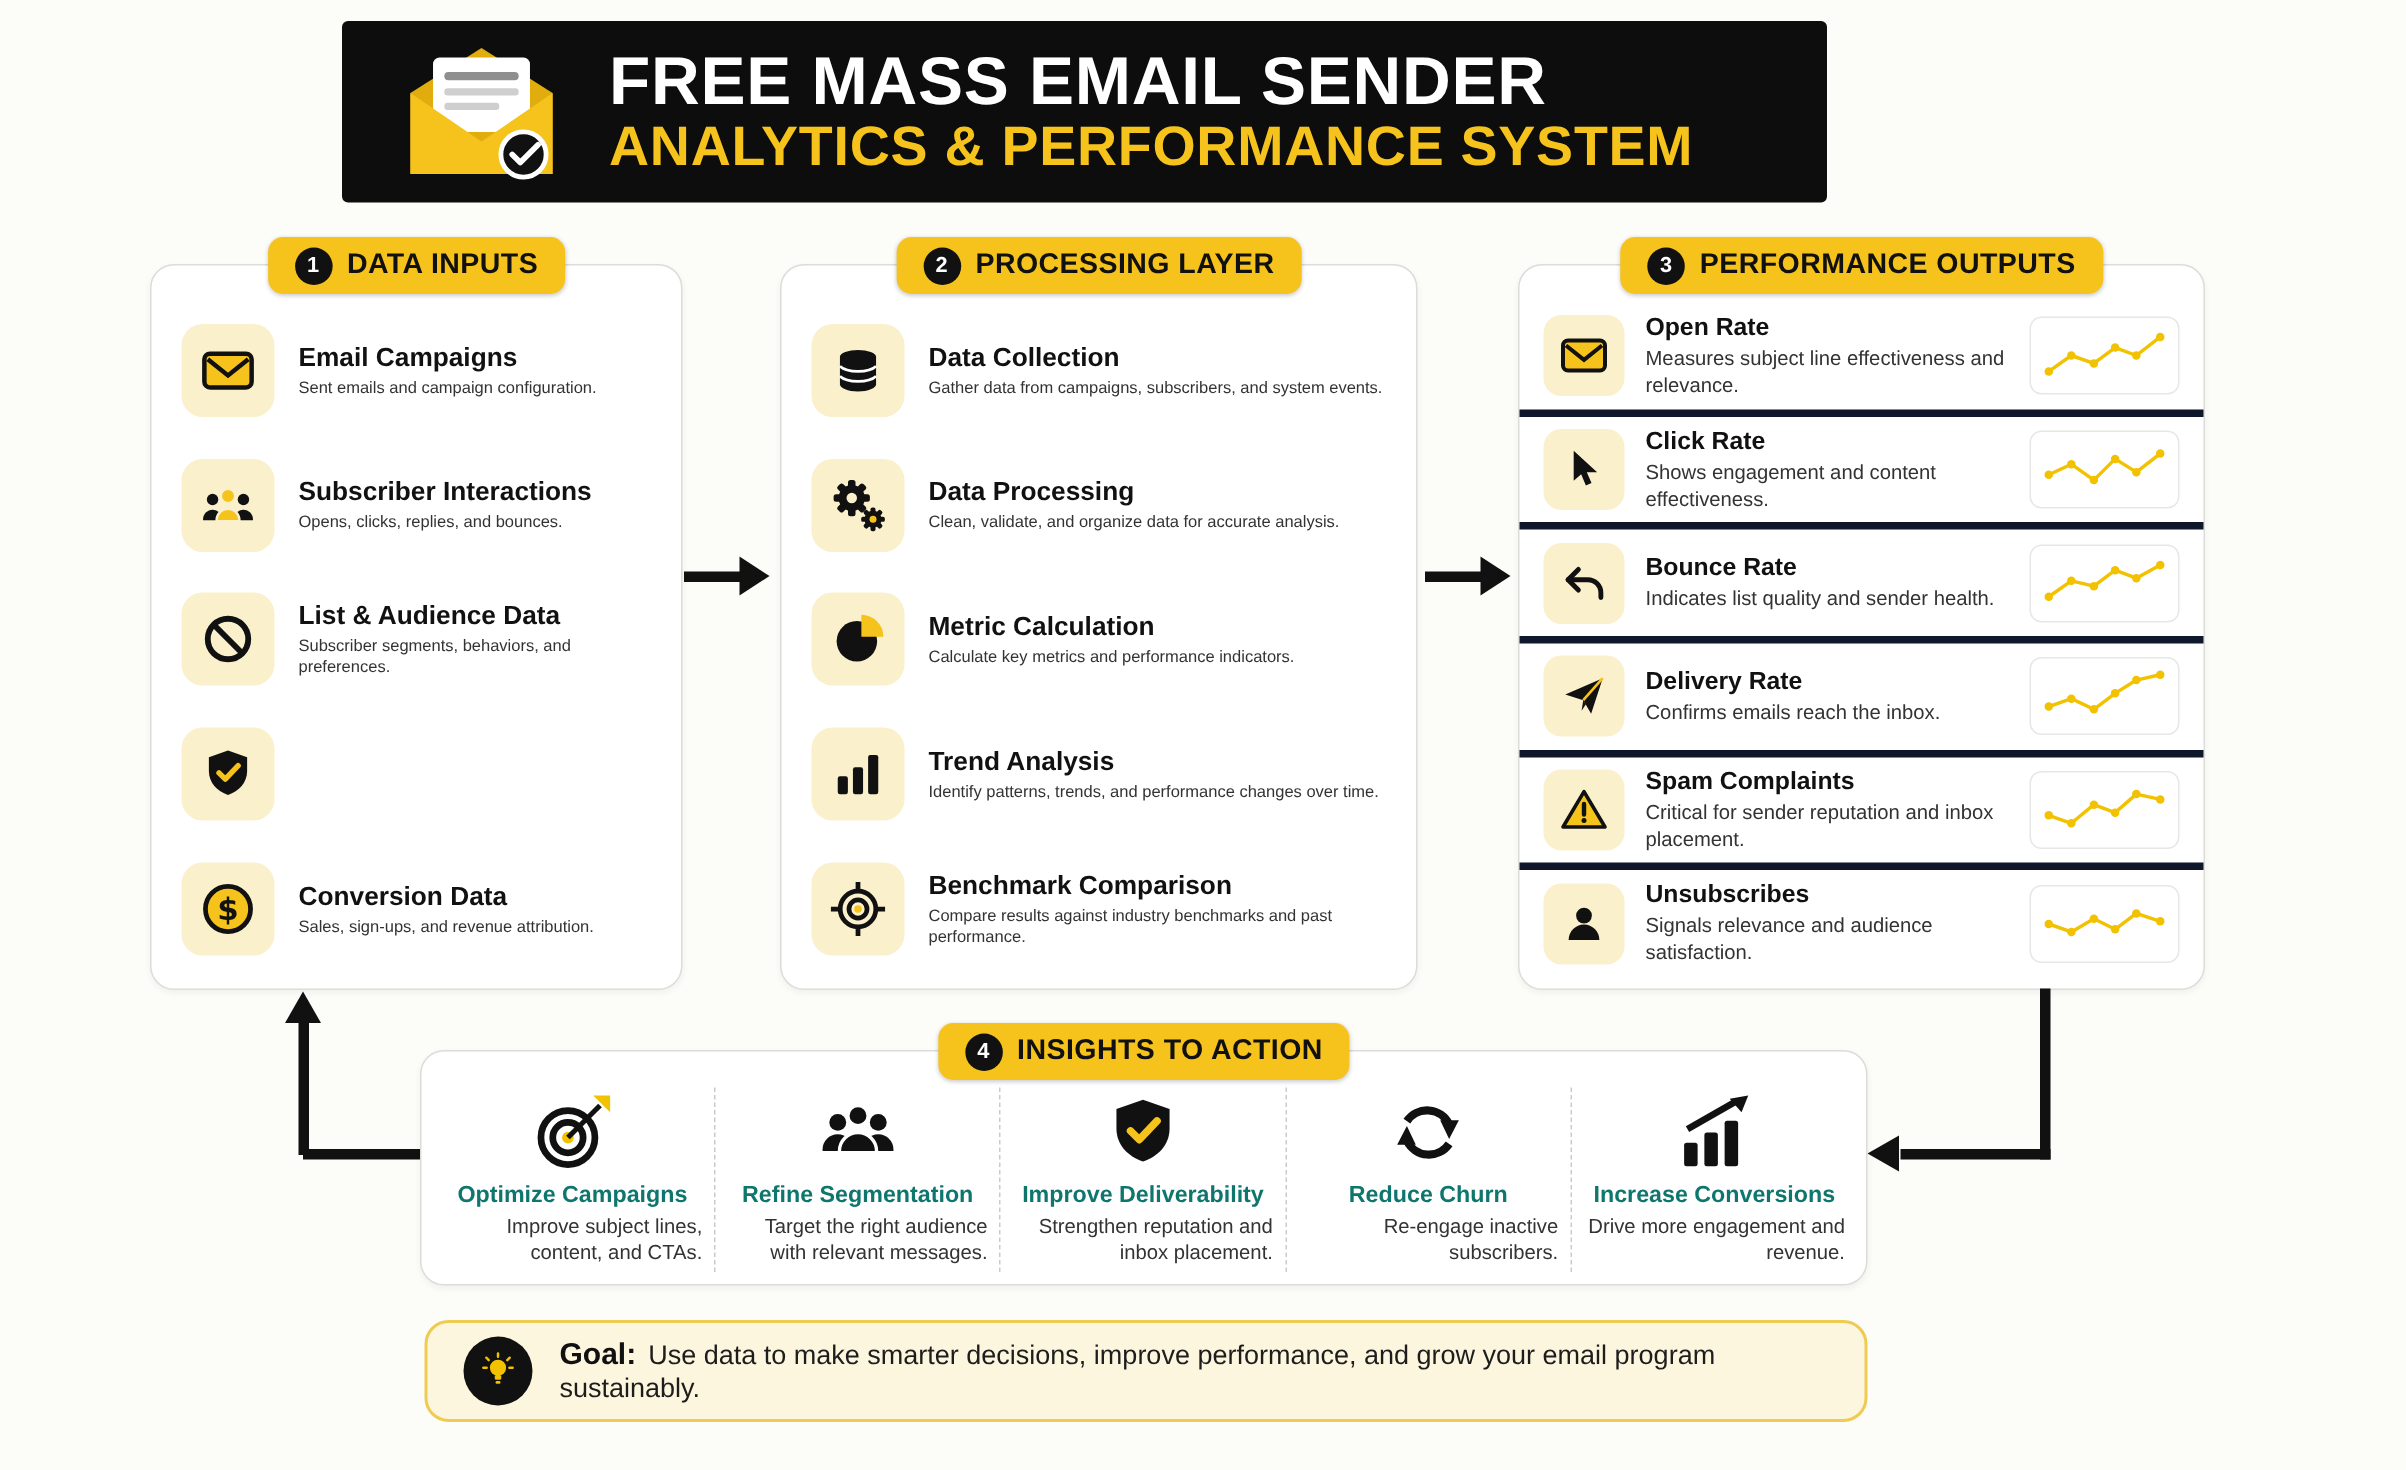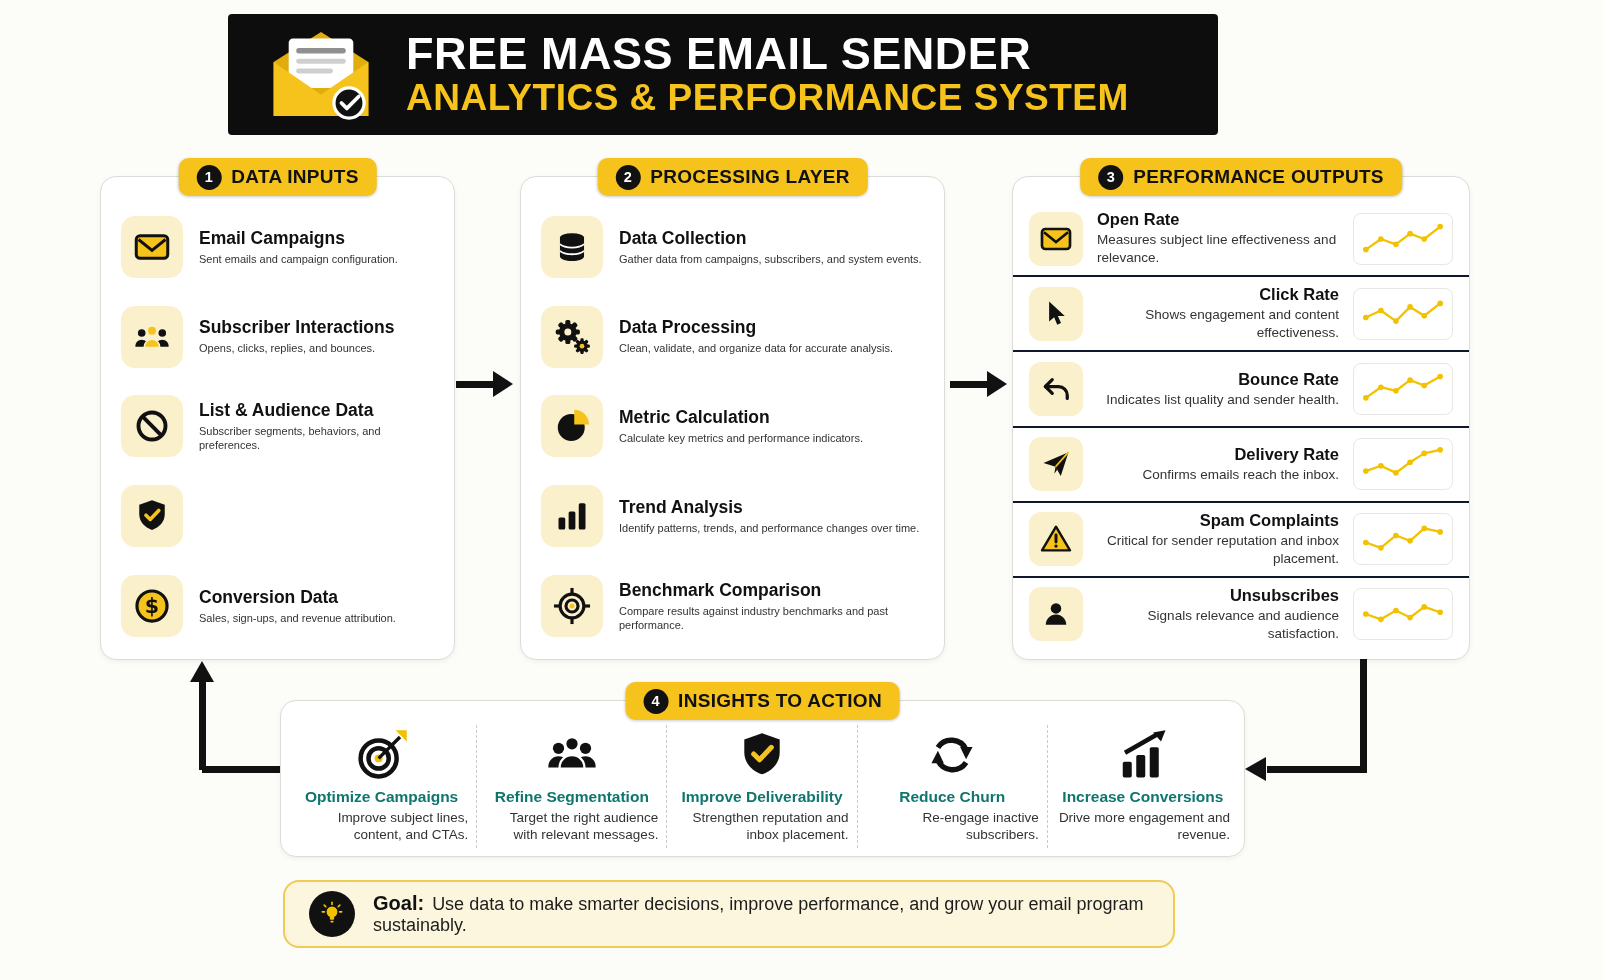--- a/index.html
+++ b/index.html
@@ -32,21 +32,21 @@
 
   .items { display:flex; flex-direction:column; height:100%; padding:25px 0 8px; }
   .row { flex:1; display:flex; align-items:center; gap:16px; padding:4px 20px; }
   .icon-box { flex:none; width:62px; height:62px; border-radius:14px; background:#FBF0CC;
               display:flex; align-items:center; justify-content:center; }
   .row-text { flex:1; }
   .row-title { font-size:17.5px; font-weight:800; color:#111; margin-bottom:3px; }
   .row-desc { font-size:11px; color:#333; line-height:1.32; }
   .col-outputs .icon-box { width:54px; height:54px; border-radius:12px; }
   .col-outputs .row { gap:14px; padding:4px 16px; }
-  .col-outputs .row + .row { border-top:2px solid #0f172a;text-align:right; }
+  .col-outputs .row + .row { border-top:5px solid #0f172a; }
   .col-outputs .row-title { font-size:16.5px; margin-bottom:2px; }
   .col-outputs .row-desc { font-size:13.5px; }
   .spark { flex:none; width:100px; height:52px; border:1.5px solid #E7E7E3; border-radius:8px;
            background:#fff; display:flex; align-items:center; justify-content:center; }
 
   
   .flow-line { position:absolute; background:#111; }
   .head-right { position:absolute; width:0; height:0; border-top:13px solid transparent;
                 border-bottom:13px solid transparent; border-left:20px solid #111; }
   .head-left { position:absolute; width:0; height:0; border-top:12px solid transparent;
@@ -59,21 +59,21 @@
               background:#fff; border:1.5px solid #DCDCD8; border-radius:16px;
               box-shadow:0 2px 5px rgba(0,0,0,.05); }
   .insights-grid { display:grid; grid-template-columns:repeat(5,1fr); height:100%; padding:24px 6px 8px; }
   .action { display:flex; flex-direction:column; align-items:center; text-align:center; padding:0 8px; }
   .action:not(:last-child) { border-right:1.5px dashed #CBCBC6; }
   .action-icon { height:60px; display:flex; align-items:center; justify-content:center; }
   .action-title { font-size:15.5px; font-weight:800; color:#0f766e; margin-top:3px; }
   .action-desc { font-size:13.5px; color:#333; line-height:1.28; margin-top:3px;text-align:right; }
 
   
-  .goal { position:absolute; left:283px; top:880px; width:892px; height:68px; background:#FDF6DE;
+  .goal { position:absolute; left:283px; top:880px; width:962px; height:68px; background:#FDF6DE;
           border:2px solid #EFCB53; border-radius:16px; display:flex; align-items:center;
           padding:0 24px; gap:18px; }
   .goal-bulb { flex:none; width:46px; height:46px; border-radius:50%; background:#111;
                display:flex; align-items:center; justify-content:center; }
   .goal-label { font-size:20px; font-weight:800; color:#111; margin-right:8px; }
   .goal-text { font-size:18px; color:#1d1d1d; }
 </style>
 </head>
 <body>
 

